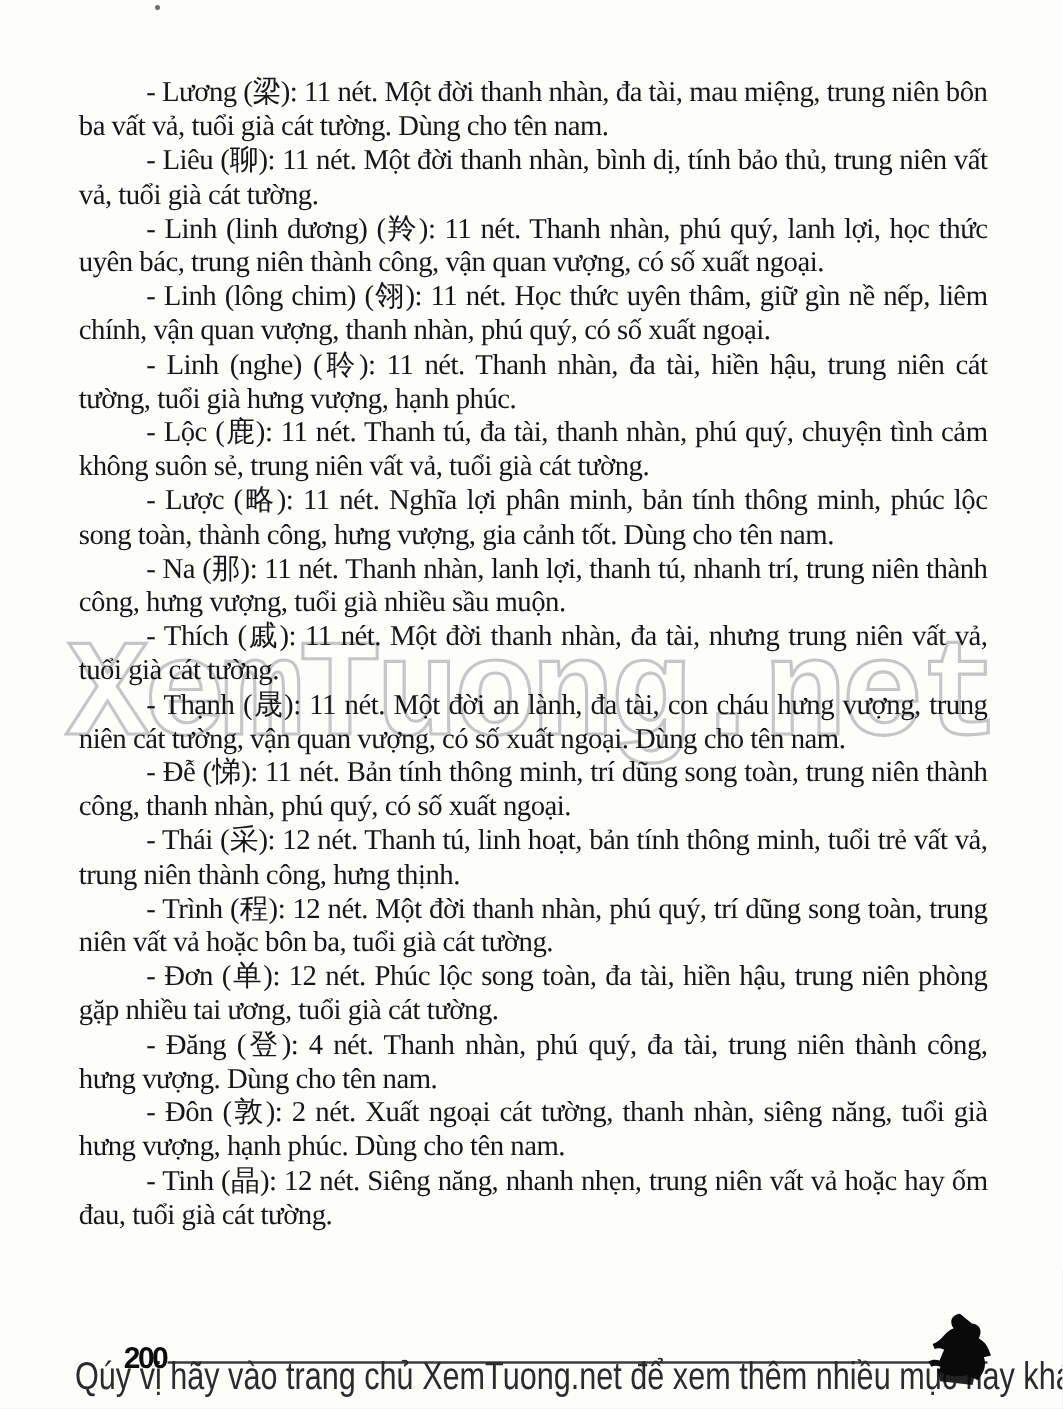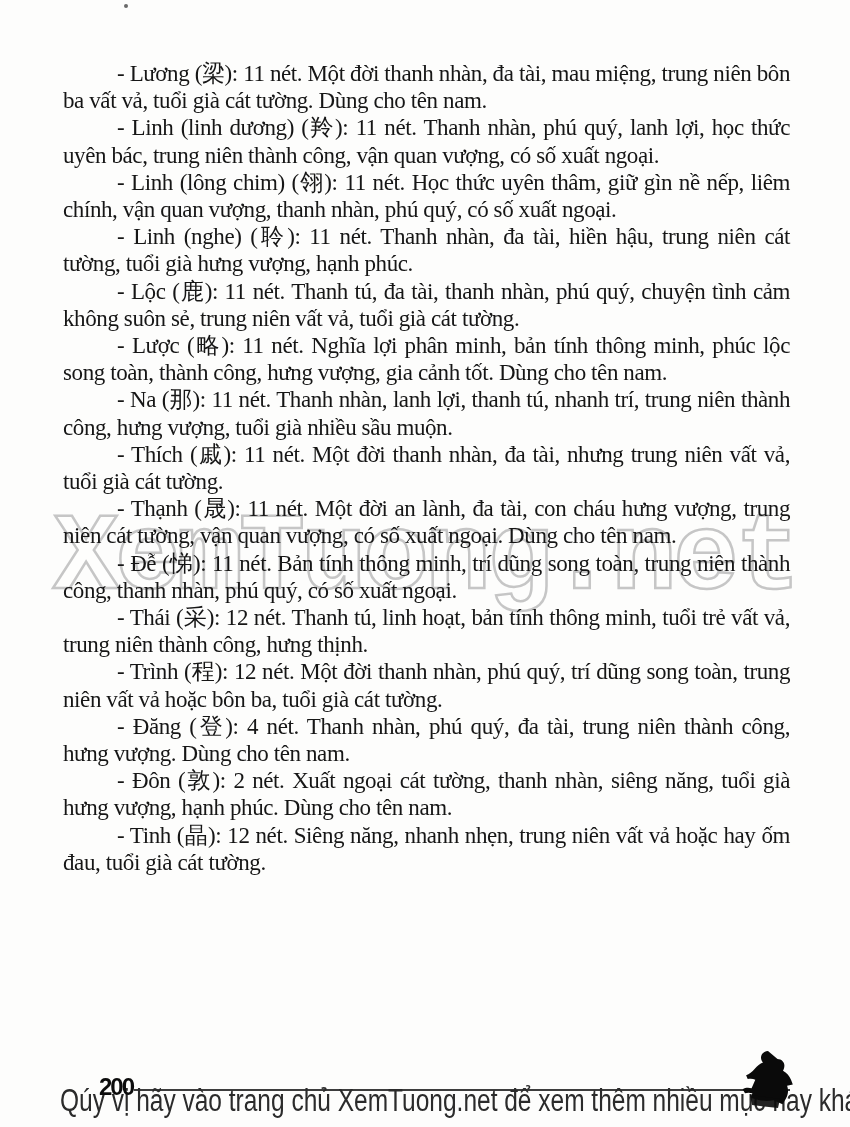--- a/index.html
+++ b/index.html
@@ -78,31 +78,33 @@
 <body>
 
 <div class="page">
 
   <div class="speck"></div>
 
   <div class="watermark">XemTuong.net</div>
 
   <div class="content">
       <p class="entry">- Lương (梁): 11 nét. Một đời thanh nhàn, đa tài, mau miệng, trung niên bôn ba vất vả, tuổi già cát tường. Dùng cho tên nam.</p>
+      <p class="entry">- Liêu (聊): 11 nét. Một đời thanh nhàn, bình dị, tính bảo thủ, trung niên vất vả, tuổi già cát tường.</p>
       <p class="entry">- Linh (linh dương) (羚): 11 nét. Thanh nhàn, phú quý, lanh lợi, học thức uyên bác, trung niên thành công, vận quan vượng, có số xuất ngoại.</p>
       <p class="entry">- Linh (lông chim) (翎): 11 nét. Học thức uyên thâm, giữ gìn nề nếp, liêm chính, vận quan vượng, thanh nhàn, phú quý, có số xuất ngoại.</p>
       <p class="entry">- Linh (nghe) (聆): 11 nét. Thanh nhàn, đa tài, hiền hậu, trung niên cát tường, tuổi già hưng vượng, hạnh phúc.</p>
       <p class="entry">- Lộc (鹿): 11 nét. Thanh tú, đa tài, thanh nhàn, phú quý, chuyện tình cảm không suôn sẻ, trung niên vất vả, tuổi già cát tường.</p>
       <p class="entry">- Lược (略): 11 nét. Nghĩa lợi phân minh, bản tính thông minh, phúc lộc song toàn, thành công, hưng vượng, gia cảnh tốt. Dùng cho tên nam.</p>
       <p class="entry">- Na (那): 11 nét. Thanh nhàn, lanh lợi, thanh tú, nhanh trí, trung niên thành công, hưng vượng, tuổi già nhiều sầu muộn.</p>
       <p class="entry">- Thích (戚): 11 nét. Một đời thanh nhàn, đa tài, nhưng trung niên vất vả, tuổi già cát tường.</p>
       <p class="entry">- Thạnh (晟): 11 nét. Một đời an lành, đa tài, con cháu hưng vượng, trung niên cát tường, vận quan vượng, có số xuất ngoại. Dùng cho tên nam.</p>
       <p class="entry">- Đễ (悌): 11 nét. Bản tính thông minh, trí dũng song toàn, trung niên thành công, thanh nhàn, phú quý, có số xuất ngoại.</p>
       <p class="entry">- Thái (采): 12 nét. Thanh tú, linh hoạt, bản tính thông minh, tuổi trẻ vất vả, trung niên thành công, hưng thịnh.</p>
       <p class="entry">- Trình (程): 12 nét. Một đời thanh nhàn, phú quý, trí dũng song toàn, trung niên vất vả hoặc bôn ba, tuổi già cát tường.</p>
+      <p class="entry">- Đơn (单): 12 nét. Phúc lộc song toàn, đa tài, hiền hậu, trung niên phòng gặp nhiều tai ương, tuổi già cát tường.</p>
       <p class="entry">- Đăng (登): 4 nét. Thanh nhàn, phú quý, đa tài, trung niên thành công, hưng vượng. Dùng cho tên nam.</p>
       <p class="entry">- Đôn (敦): 2 nét. Xuất ngoại cát tường, thanh nhàn, siêng năng, tuổi già hưng vượng, hạnh phúc. Dùng cho tên nam.</p>
       <p class="entry">- Tinh (晶): 12 nét. Siêng năng, nhanh nhẹn, trung niên vất vả hoặc hay ốm đau, tuổi già cát tường.</p>
     </div>
 
   <div class="footer-divider"></div>
 
   <div class="page-number">200</div>
 
   <div class="footer-text">Qúy vị hãy vào trang chủ XemTuong.net để xem thêm nhiều mục hay khác</div>

